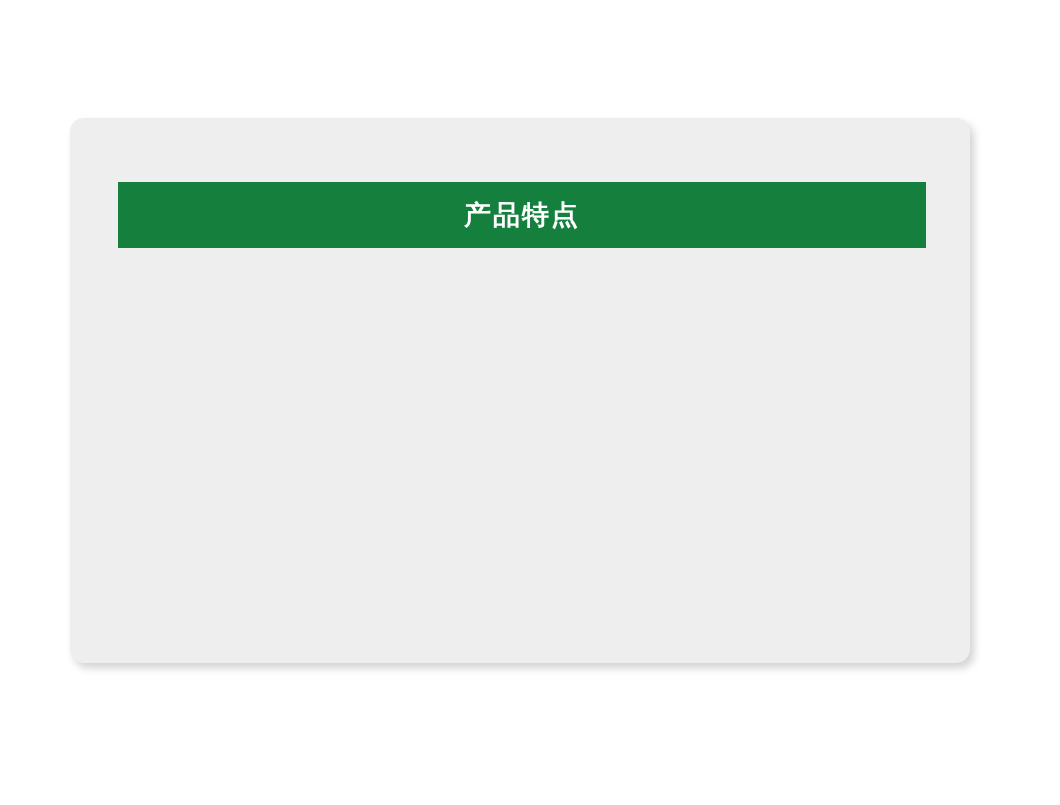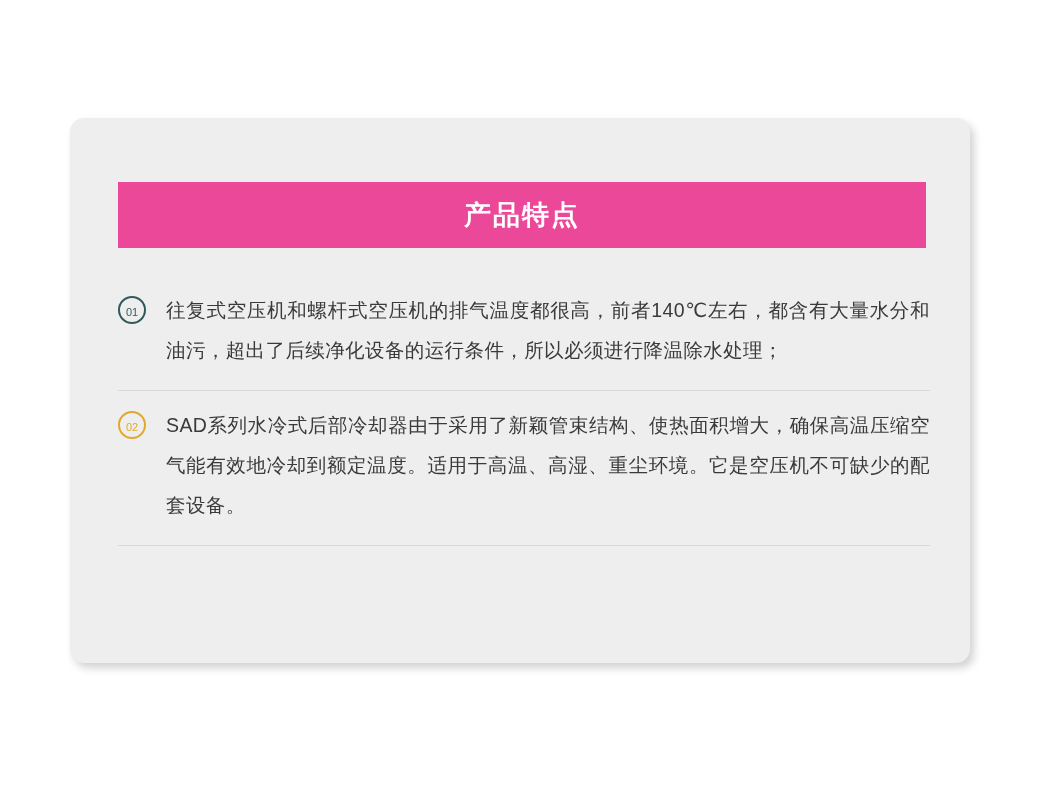--- a/index.html
+++ b/index.html
@@ -28,21 +28,21 @@
     border-radius: 14px;
     box-shadow: 4px 5px 9px rgba(0,0,0,0.18);
     box-sizing: border-box;
   }
   .title-bar {
     position: absolute;
     left: 48px;
     top: 64px;
     width: 808px;
     height: 66px;
-    background: #ec4899;
+    background: #15803d;
     display: flex;
     align-items: center;
     justify-content: center;
   }
   .title-text {
     color: #ffffff;
     font-size: 27px;
     font-weight: bold;
     letter-spacing: 2px;
   }
@@ -89,27 +89,14 @@
 </head>
 <body>
 
 <div class="page">
   <div class="card">
 
     <div class="title-bar">
       <div class="title-text">产品特点</div>
     </div>
 
-    <div class="features">
-
-      <div class="feature-row">
-        <div class="badge">01</div>
-        <div class="feature-text">往复式空压机和螺杆式空压机的排气温度都很高，前者140℃左右，都含有大量水分和油污，超出了后续净化设备的运行条件，所以必须进行降温除水处理；</div>
-      </div>
-
-      <div class="feature-row">
-        <div class="badge accent-2">02</div>
-        <div class="feature-text">SAD系列水冷式后部冷却器由于采用了新颖管束结构、使热面积增大，确保高温压缩空气能有效地冷却到额定温度。适用于高温、高湿、重尘环境。它是空压机不可缺少的配套设备。</div>
-      </div>
-
-    </div>
   </div>
 </div>
 
 </body></html>

